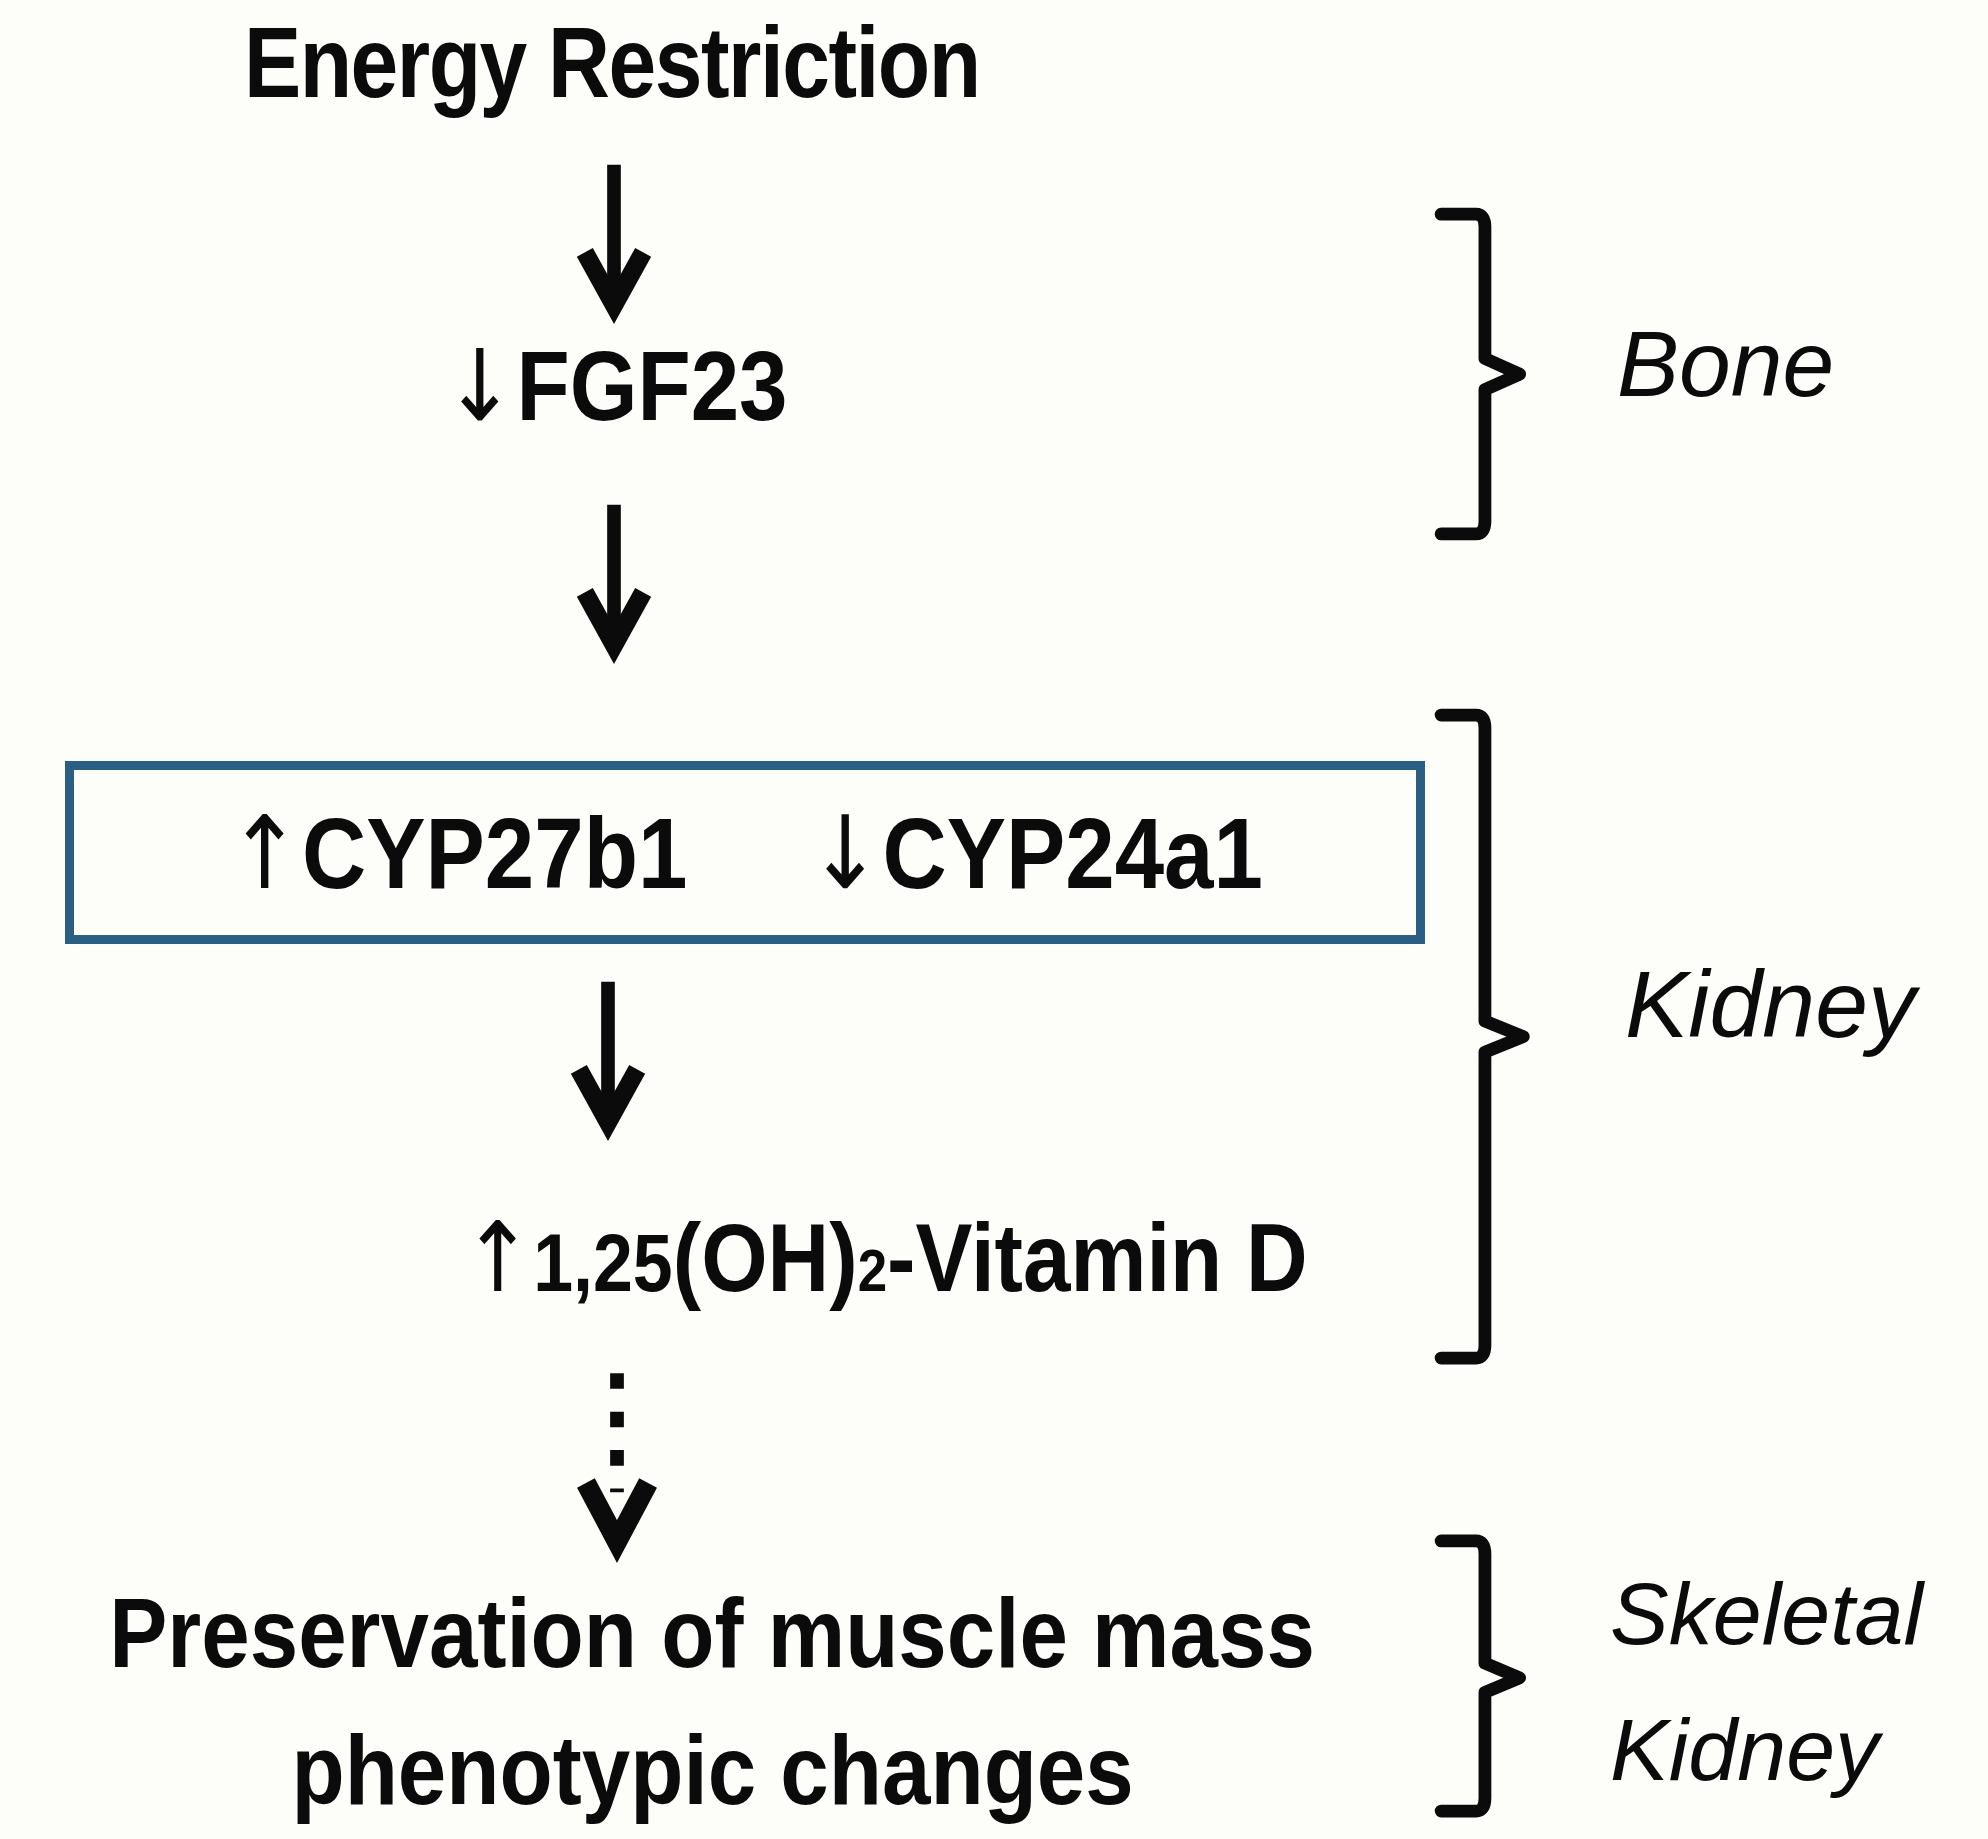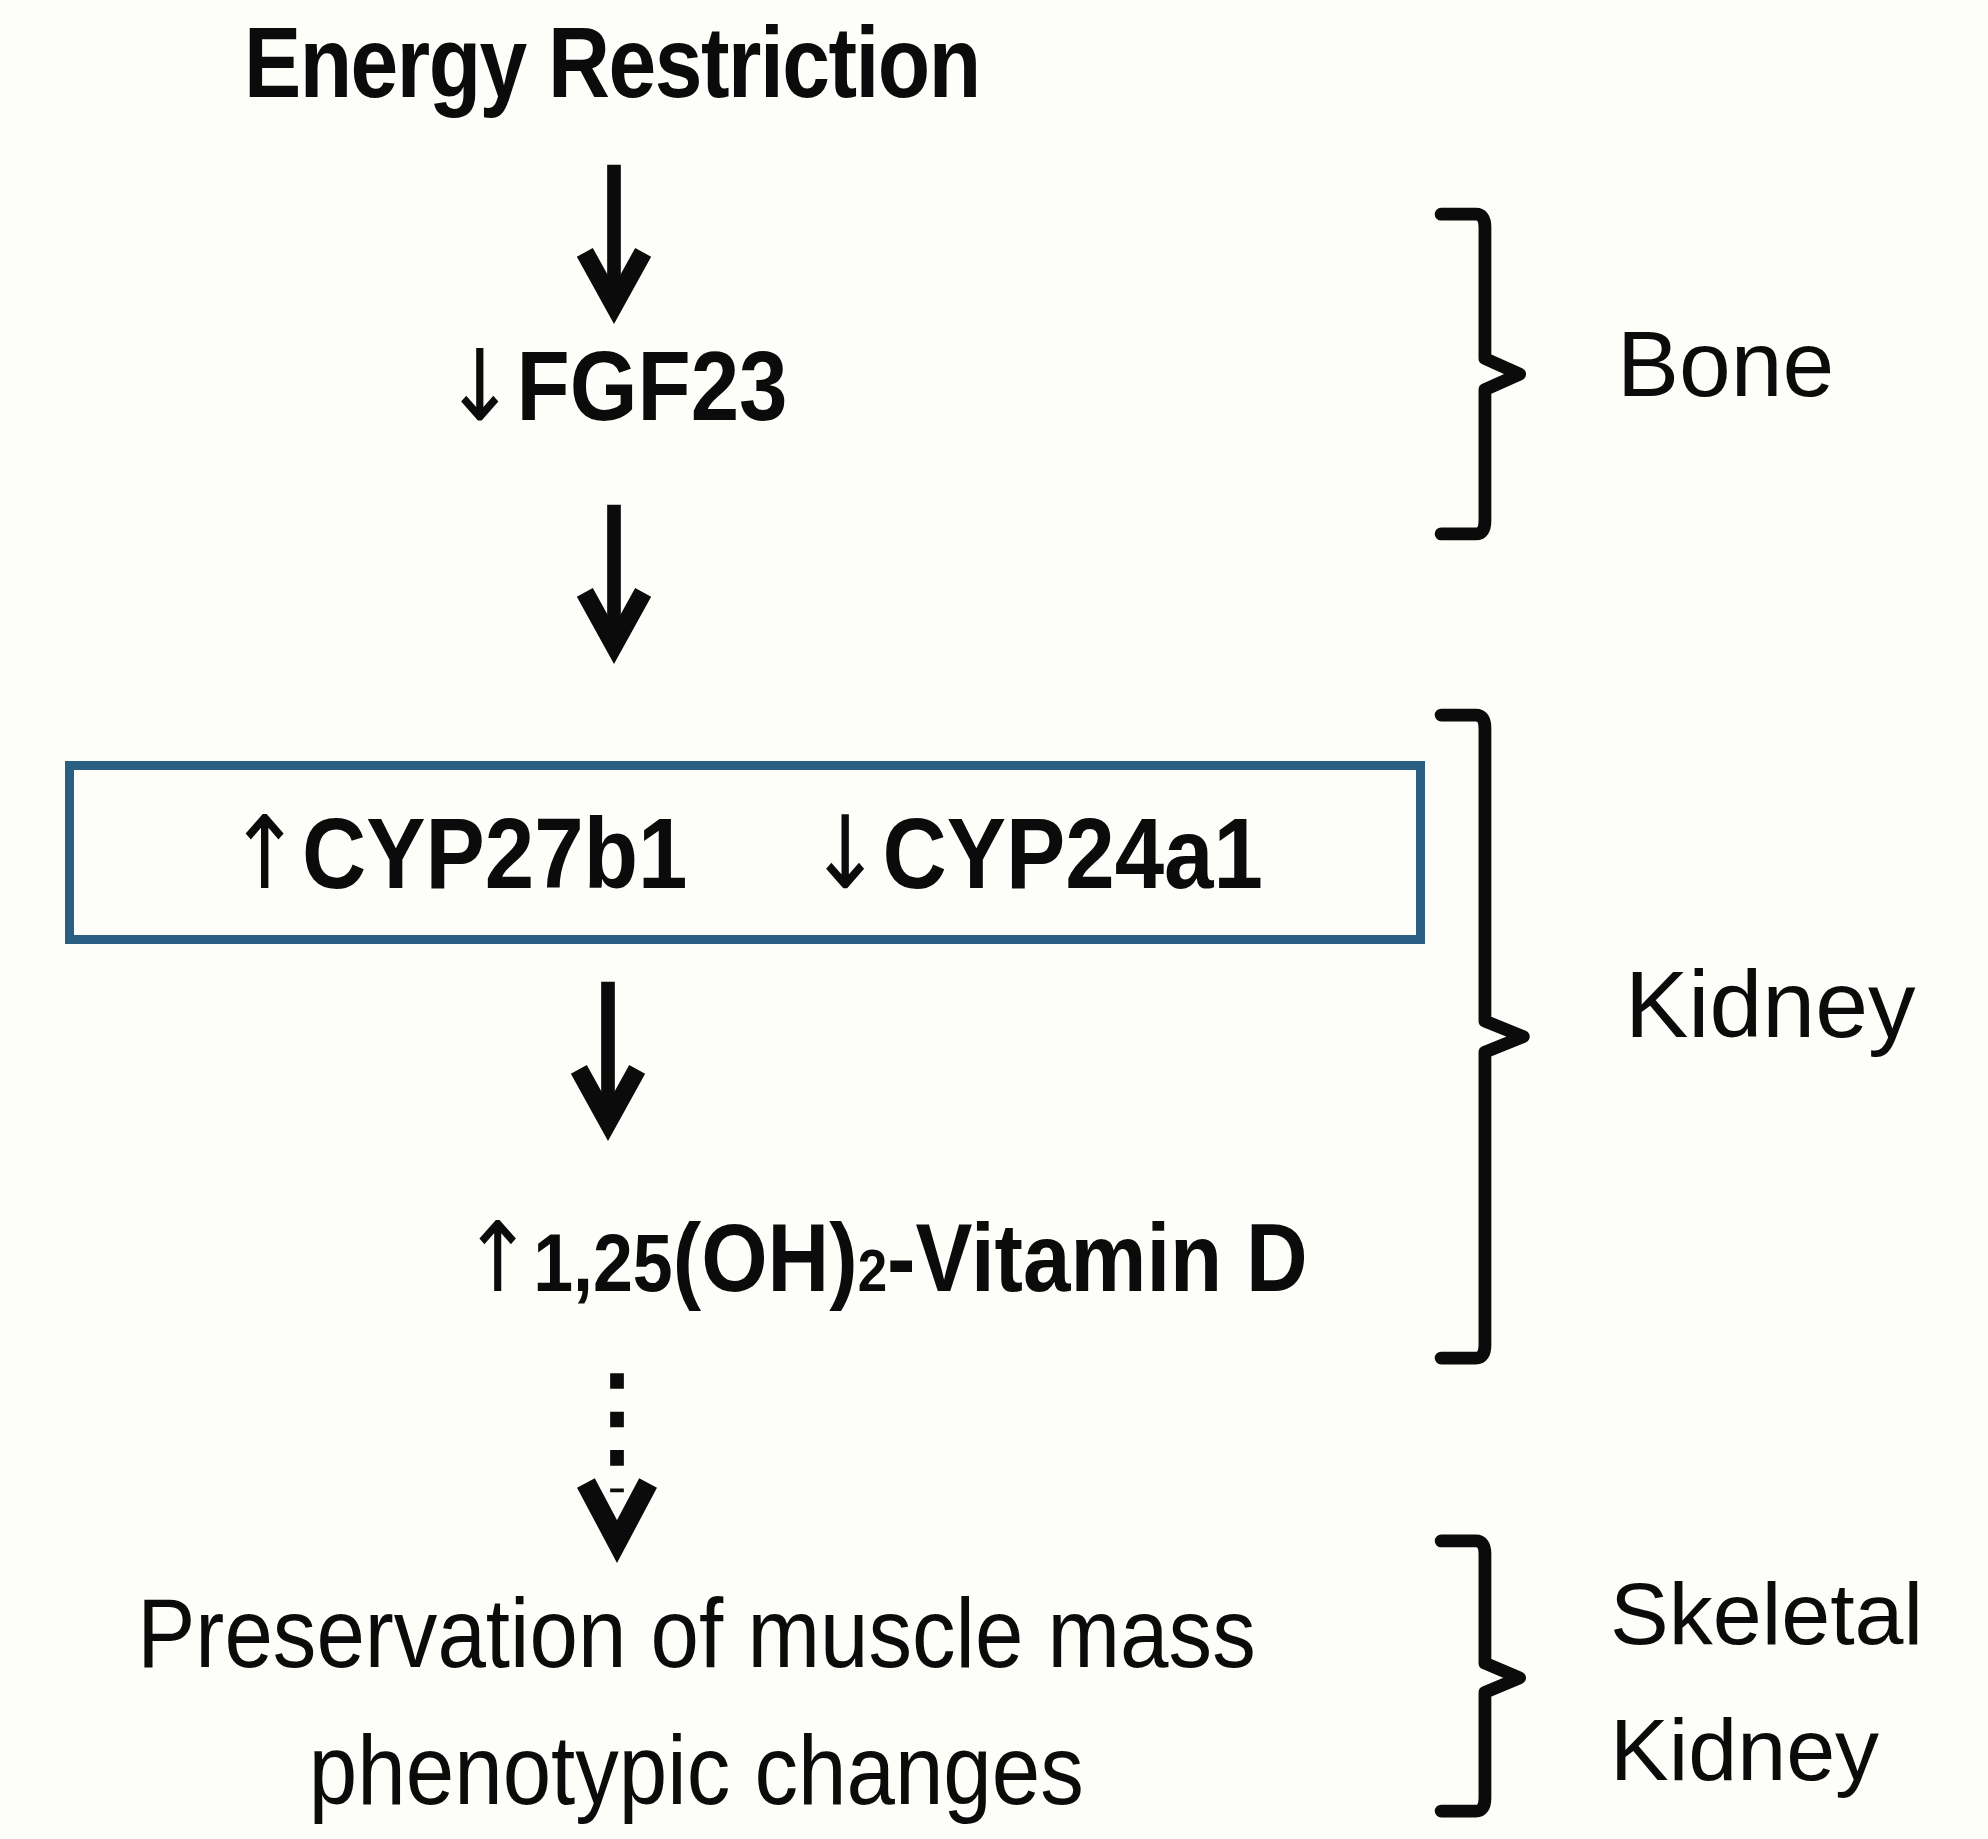--- a/index.html
+++ b/index.html
@@ -29,23 +29,23 @@
     box-sizing:border-box;border:9.1px solid var(--box-border);
     display:flex;align-items:center;justify-content:center;
     background:#fdfdfa;
   }
   .cyp-items{display:flex;gap:137px;font-size:101px;font-weight:700;transform:scaleX(.88);transform-origin:50% 50%;white-space:nowrap;}
 
   .vitd{left:0;top:1195px;width:1365px;font-size:97px;line-height:1.3;font-weight:700;text-align:right;}
   .vd-pre{font-size:.84em;}
   .vd-sub{font-size:.62em;}
 
-  .outcome{left:0;top:1564px;width:1393px;font-size:99px;line-height:137px;font-weight:400;}
+  .outcome{left:0;top:1564px;width:1393px;font-size:99px;line-height:137px;font-weight:700;padding-left:16px;}
 
-  .organ-label{position:absolute;font-weight:400;white-space:nowrap;line-height:1.2;}
+  .organ-label{position:absolute;font-style:italic;font-weight:400;white-space:nowrap;line-height:1.2;}
   .lbl-bone{left:1617px;top:309px;font-size:93px;}
   .lbl-kidney{left:1625px;top:947px;font-size:95px;}
   .lbl-skeletal{left:1610px;top:1546px;font-size:88px;line-height:136px;}
 
   .abs{position:absolute;}
   svg{display:block;overflow:visible;}
 </style>
 </head>
 <body>
 

